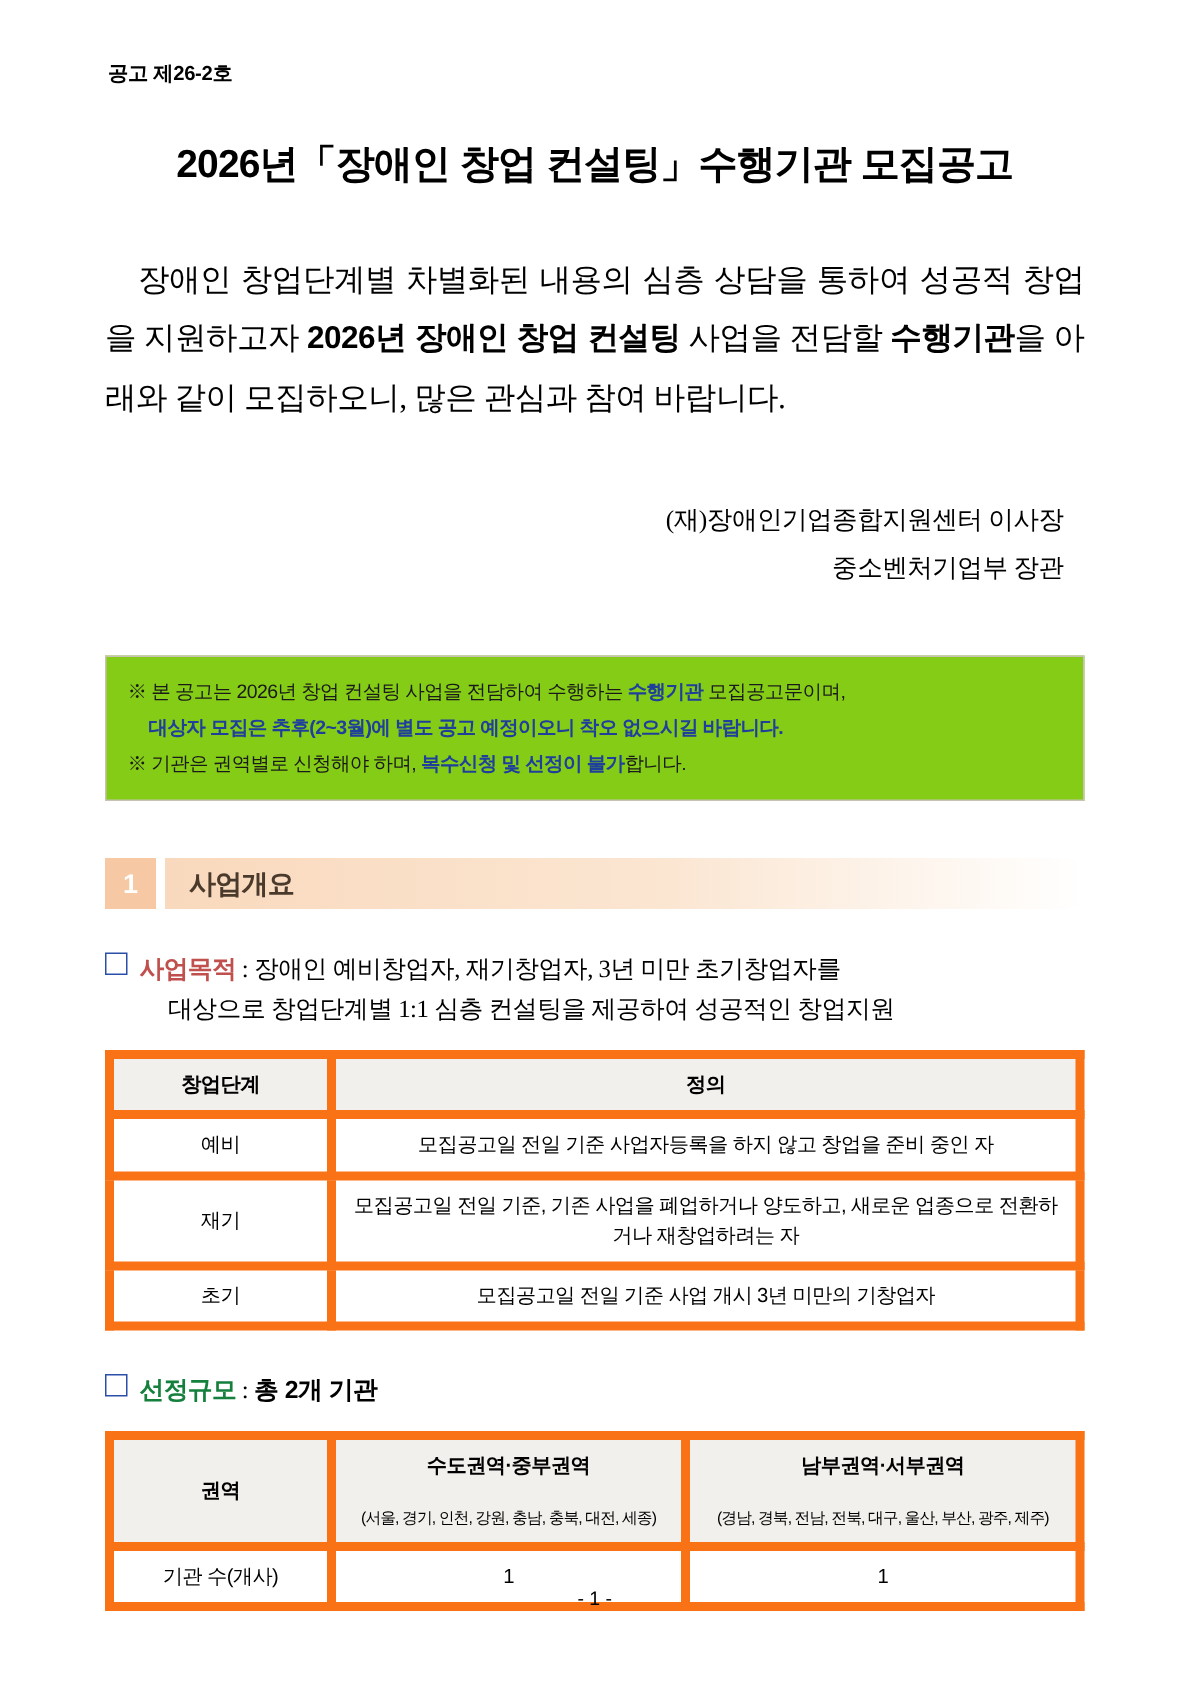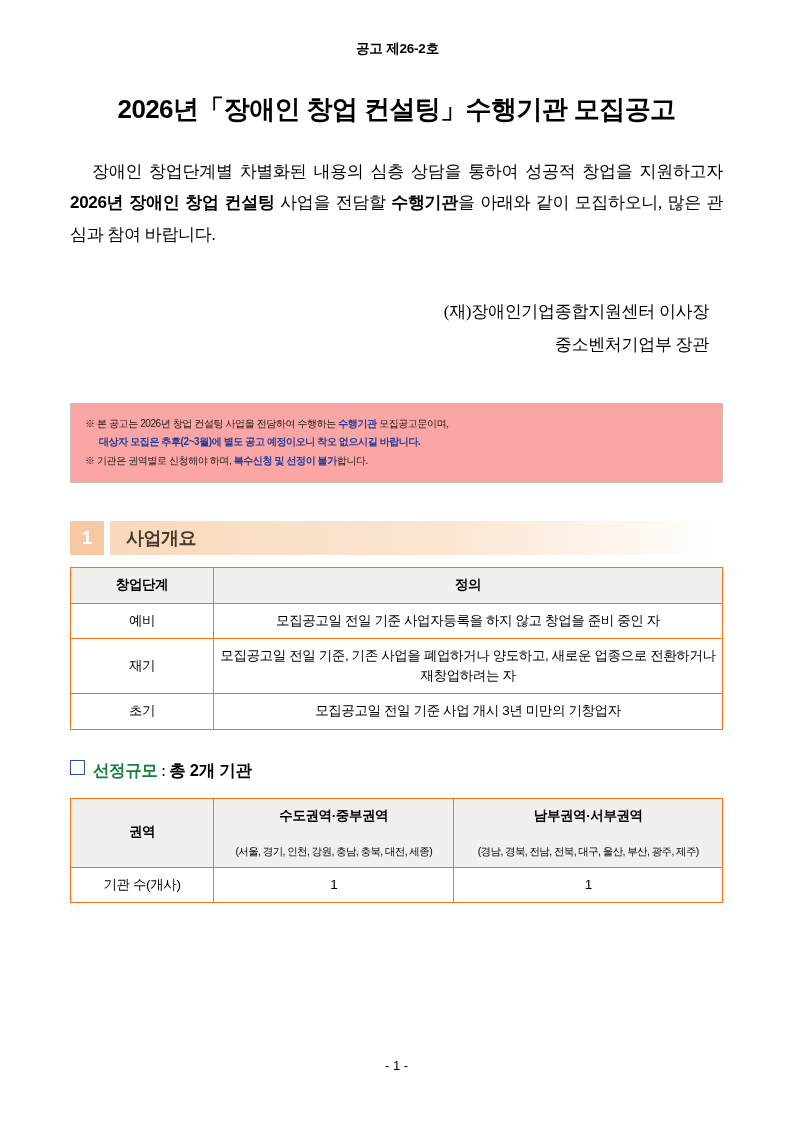--- a/index.html
+++ b/index.html
@@ -21,34 +21,33 @@
     box-sizing: border-box;
     padding: 34px 70px 0 70px;
   }
   .notice-no {
     font-family: "Liberation Sans", sans-serif;
     font-size: 13.5px;
     font-weight: bold;
     letter-spacing: -0.2px;
     color: #000;
     margin: 6px 0 0 2px;
-    text-align: center;
   }
   .doc-title {
     text-align: center;
     font-family: "Liberation Sans", sans-serif;
     font-size: 26px;
     font-weight: bold;
     letter-spacing: -0.6px;
     margin-top: 34px;
     color: #000;
   }
   .intro {
-    margin-top: 29px;
-    font-size: 17px;
+    margin-top: 40px;
+    font-size: 21px;
     line-height: 1.85;
     letter-spacing: -0.3px;
     text-align: justify;
     text-justify: inter-ideograph;
   }
   .intro .lead {
     display: inline-block;
     width: 22px;
   }
   .intro b {
@@ -61,24 +60,24 @@
     font-size: 17px;
     line-height: 1.9;
     letter-spacing: -0.3px;
   }
   .signature div {
     padding-right: 14px;
   }
   .callout {
     margin-top: 42px;
     border: 1px solid #c8c2b4;
-    background: #fca5a5;
+    background: #84cc16;
     padding: 11px 14px 12px 14px;
     font-family: "Liberation Sans", sans-serif;
-    font-size: 10px;
+    font-size: 13px;
     line-height: 1.85;
     letter-spacing: -0.4px;
     color: #1a1a1a;
   }
   .callout .blue {
     color: #1f3f9c;
     font-weight: bold;
   }
   .callout .row2 {
     padding-left: 14px;
@@ -151,21 +150,21 @@
   }
   table.tbl {
     width: 100%;
     border-collapse: collapse;
     margin-top: 12px;
     font-family: "Liberation Sans", sans-serif;
     font-size: 13.5px;
     letter-spacing: -0.4px;
   }
   table.tbl th, table.tbl td {
-    border: 1px solid #f97316;
+    border: 6px solid #f97316;
     text-align: center;
     vertical-align: middle;
     padding: 7px 6px;
     line-height: 1.5;
   }
   table.tbl th {
     background: #f2f0ec;
     font-weight: bold;
   }
   table.tbl td.stage {
@@ -225,20 +224,24 @@
     <div><span>※ 본 공고는 2026년 창업 컨설팅 사업을 전담하여 수행하는 </span><span class="blue">수행기관</span><span> 모집공고문이며,</span></div>
     <div class="row2 blue">대상자 모집은 추후(2~3월)에 별도 공고 예정이오니 착오 없으시길 바랍니다.</div>
     <div><span>※ 기관은 권역별로 신청해야 하며, </span><span class="blue">복수신청 및 선정이 불가</span><span>합니다.</span></div>
   </div>
 
   <div class="section-head">
     <div class="section-num">1</div>
     <div class="section-bar">사업개요</div>
   </div>
 
+  <div class="item">
+    <span class="box"></span><span class="key">사업목적</span><span> : </span><span>장애인  예비창업자,  재기창업자,  3년  미만  초기창업자를</span>
+    <span class="cont">대상으로 창업단계별 1:1 심층 컨설팅을 제공하여 성공적인 창업지원</span>
+  </div>
 
   <table class="tbl stage">
     <tbody>
         <tr>
       <th class="stage">창업단계</th>
       <th>정의</th>
     </tr>
     <tr>
       <td class="stage">예비</td>
       <td>모집공고일 전일 기준 사업자등록을 하지 않고 창업을 준비 중인 자</td>

